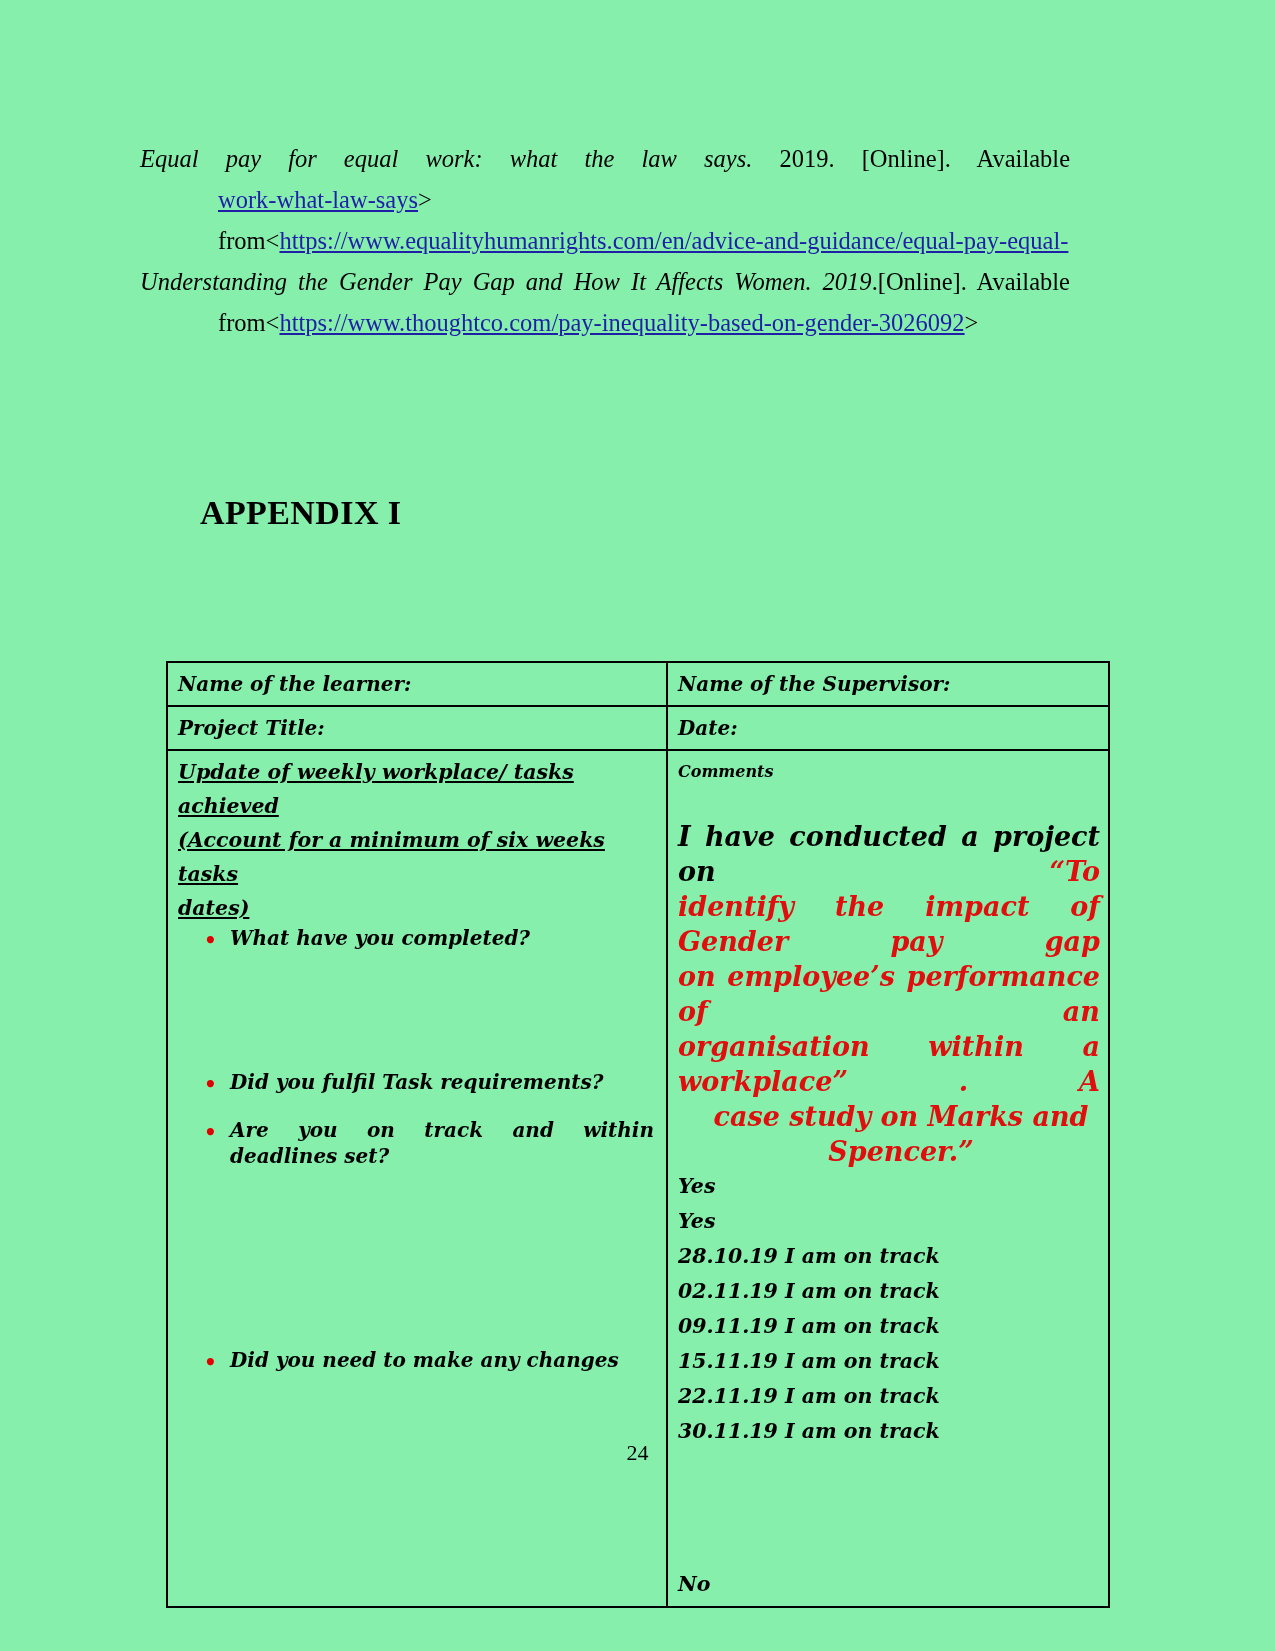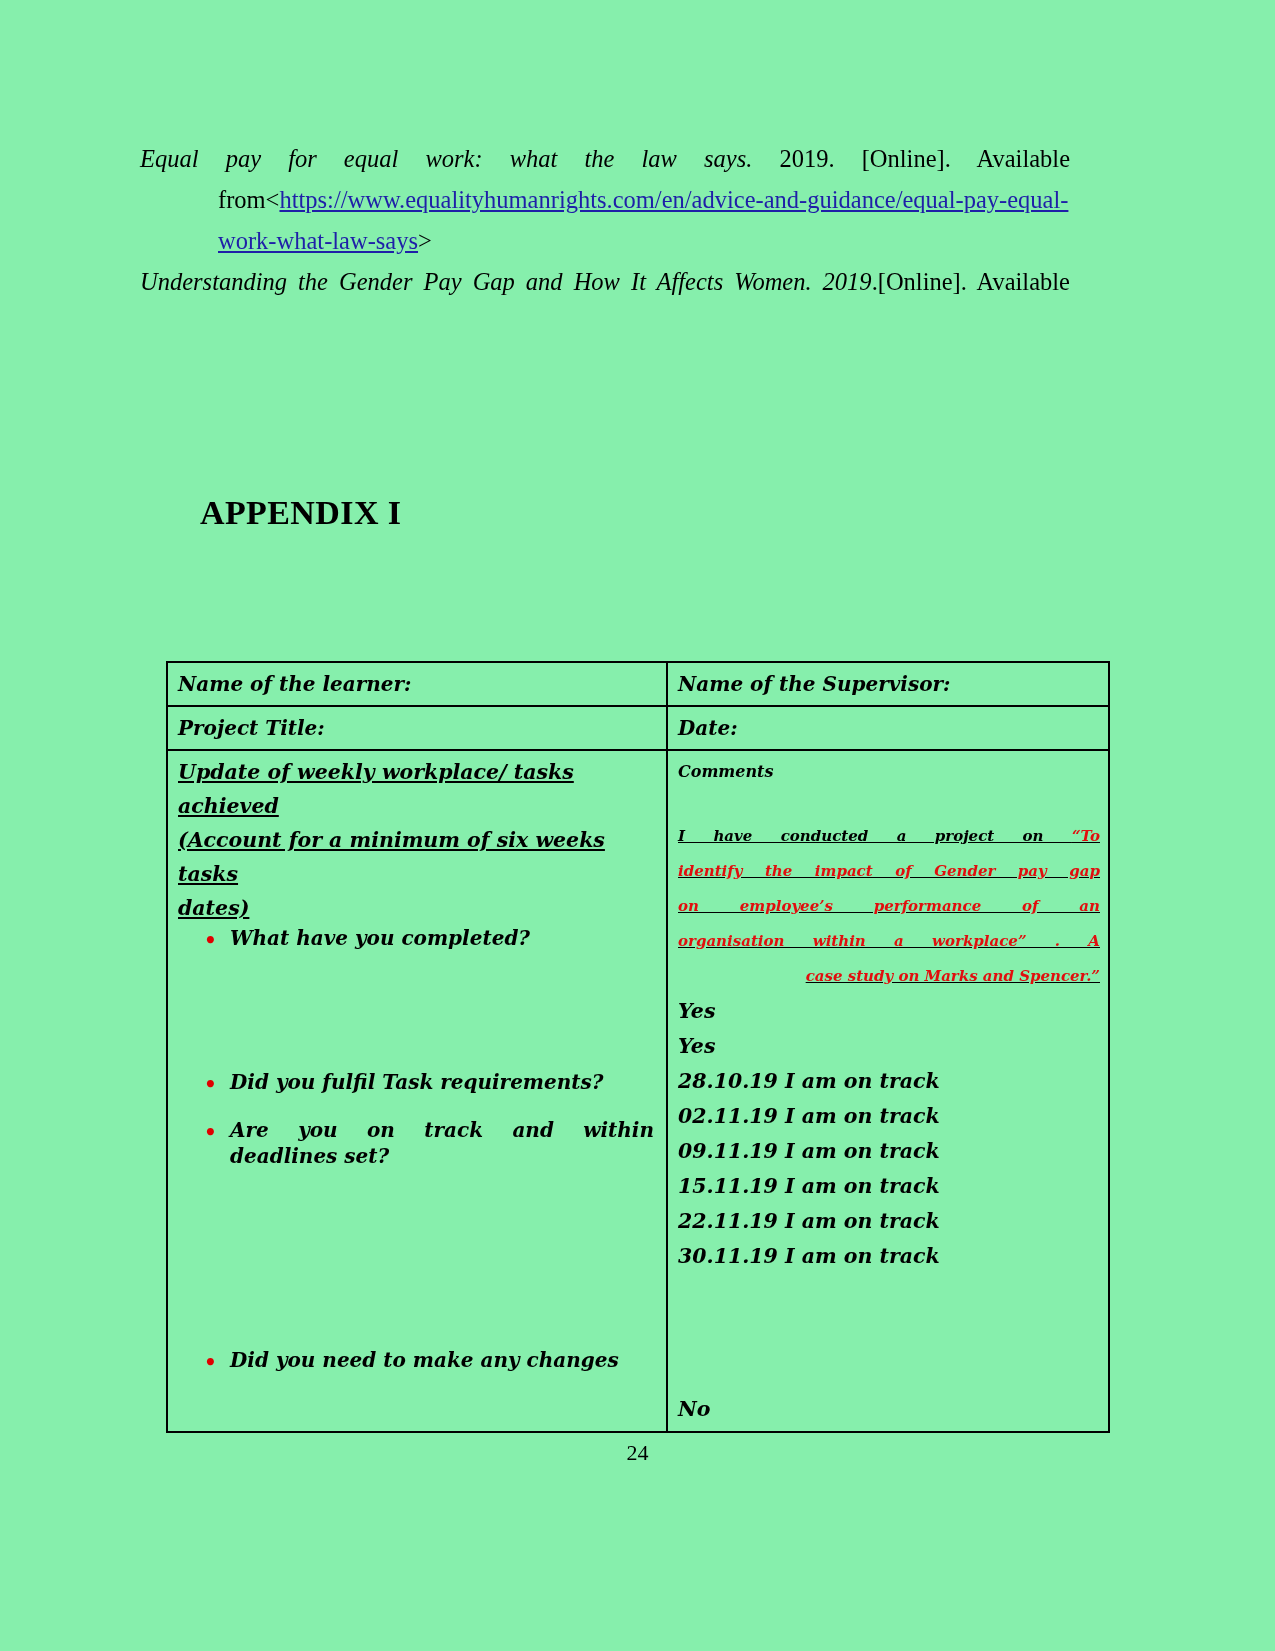--- a/index.html
+++ b/index.html
@@ -140,35 +140,34 @@
   .comments-head {
     display: block;
     font-size: 16px;
     line-height: 34px;
   }
   .red {
     color: #e10e0e;
   }
   .proj-para {
     display: block;
-    font-size: 15px;
+    font-size: 27px;
     line-height: 35px;
     text-align: justify;
     text-justify: inter-word;
     margin-top: 30px;
-    text-decoration: underline;
   }
   .proj-para .jline {
     display: block;
     text-align: justify;
     text-align-last: justify;
   }
   .proj-para .lline {
     display: block;
-    text-align: right;
+    text-align: center;
     margin-left: 24px;
   }
   .ans {
     display: block;
     font-size: 20.5px;
     line-height: 35px;
   }
   .ans-group { margin-top: 60px; }
 
   
@@ -184,27 +183,30 @@
 </head>
 <body>
 
 <div class="page">
 
   <div class="refs">
 
     <div class="ref-entry">
       <span class="ref-line-justify ref-title"><span>Equal pay for equal work: what the law says.</span> <span class="ref-plain">2019. [Online]. Available</span></span>
       <span class="hang">
+        <span class="ref-line-left"><a class="link" href="#">work-what-law-says</a><span>&gt;</span></span>
         <span class="ref-line-left"><span>from&lt;</span><a class="link" href="#">https://www.equalityhumanrights.com/en/advice-and-guidance/equal-pay-equal-</a></span>
-        <span class="ref-line-left"><a class="link" href="#">work-what-law-says</a><span>&gt;</span></span>
       </span>
     </div>
 
     <div class="ref-entry">
       <span class="ref-line-justify ref-title"><span>Understanding the Gender Pay Gap and How It Affects Women. 2019</span><span class="ref-plain">.[Online]. Available</span></span>
+      <span class="hang">
+        <span class="ref-line-left"><span>from&lt;</span><a class="link" href="#">https://www.thoughtco.com/pay-inequality-based-on-gender-3026092</a><span>&gt;</span></span>
+      </span>
     </div>
 
   </div>
 
   <div class="appendix-heading">APPENDIX I</div>
 
   <table class="form-table">
     <colgroup>
       <col class="col-left">
       <col class="col-right">

